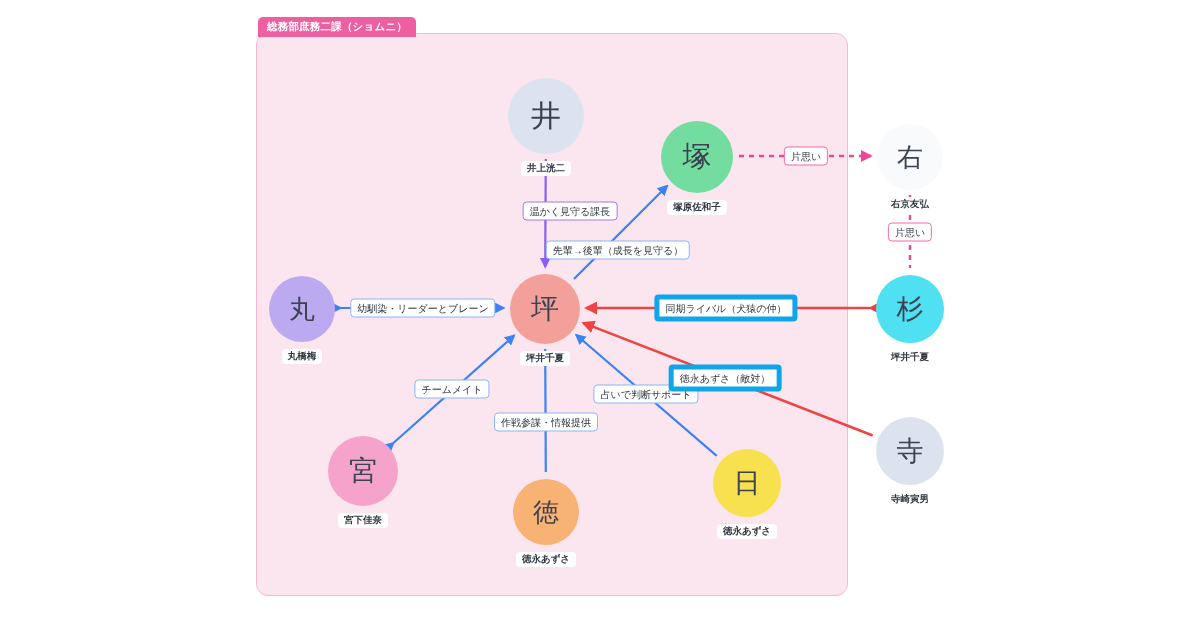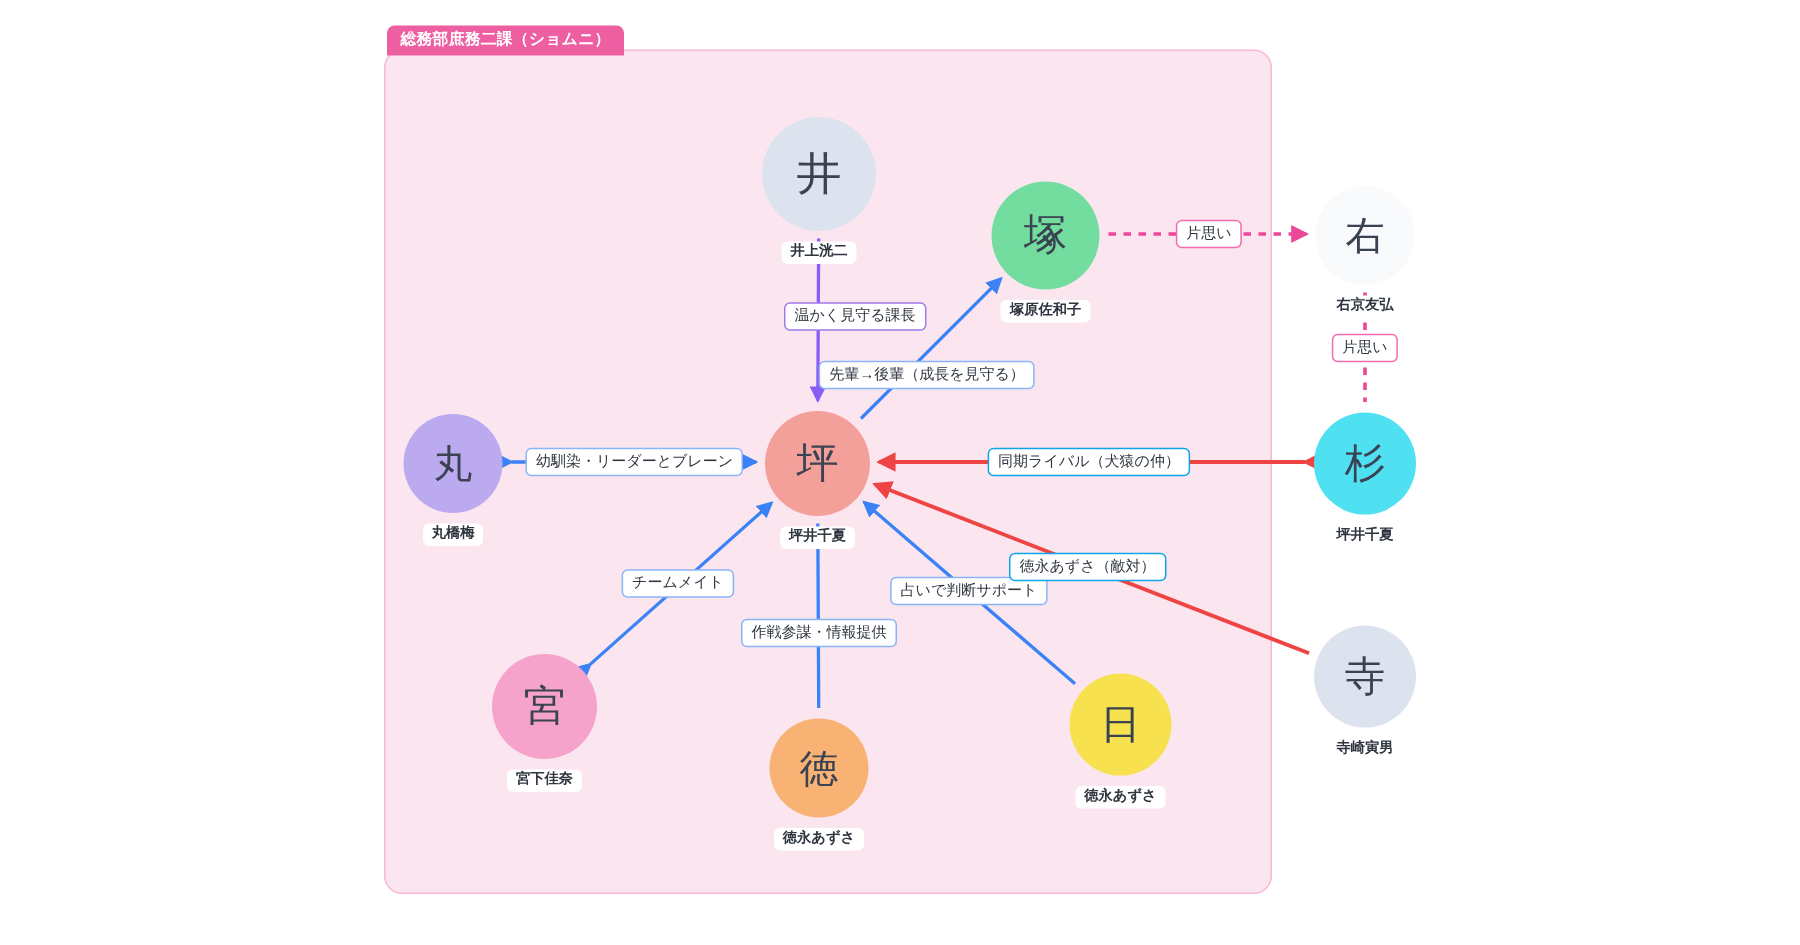--- a/index.html
+++ b/index.html
@@ -99,21 +99,21 @@
     font-size: 10px;
     color: #2f3640;
     padding: 2.5px 6px;
     border-radius: 4px;
     white-space: nowrap;
     line-height: 1.2;
     box-sizing: border-box;
   }
   .edge-label.blue   { border: 1px solid #8ab4f8; }
   .edge-label.purple { border: 1px solid #a07ae8; }
-  .edge-label.red    { border: 1px solid #0ea5e9; }
+  .edge-label.red    { border: 5px solid #0ea5e9; }
   .edge-label.pink   { border: 1px solid #f06bb0; }
 </style>
 </head>
 <body>
 
 <div id="stage">
 
   <div id="group-panel"></div>
   <div id="group-tab">総務部庶務二課（ショムニ）</div>
 

